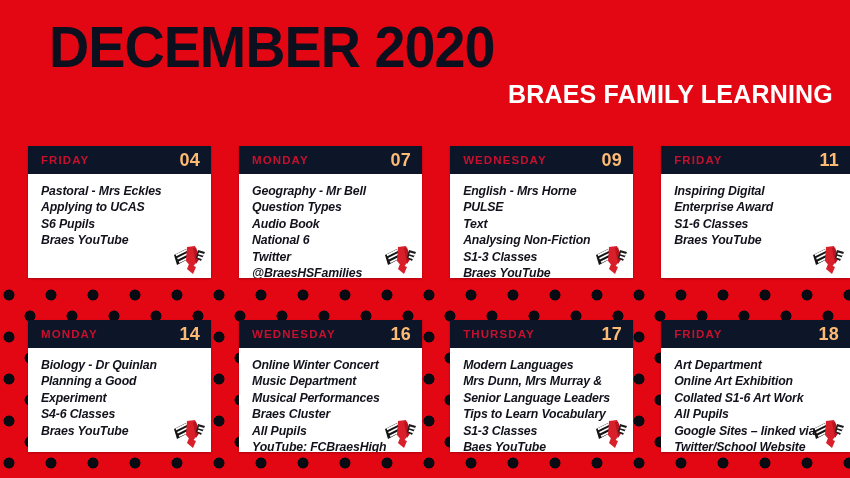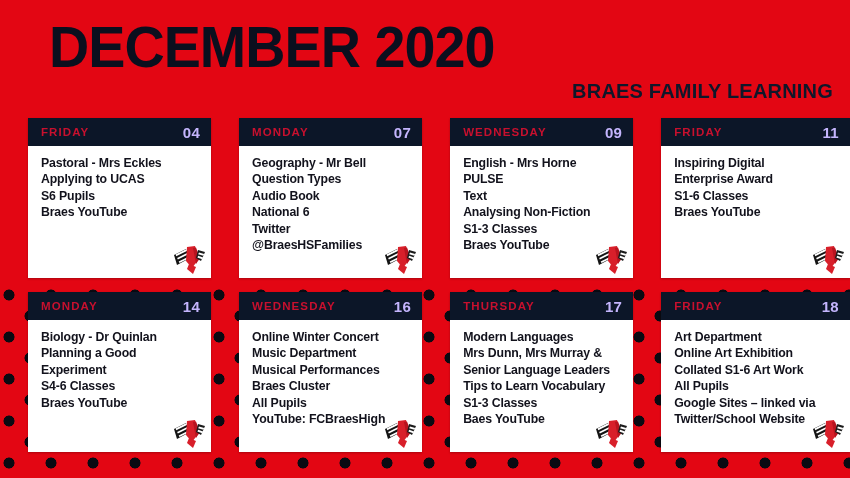--- a/index.html
+++ b/index.html
@@ -33,24 +33,24 @@
     font-weight:bold;
     letter-spacing:-1px;
     color:#0b0f1e;
     font-family:"Liberation Sans", sans-serif;
     transform:scaleX(0.96);
     transform-origin:left center;
     white-space:nowrap;
   }
   #brand-title{
     position:absolute; right:32px; top:80px;
-    font-size:20px;
+    font-size:25px;
     font-weight:bold;
     letter-spacing:0.2px;
-    color:#0f172a;
+    color:#ffffff;
     white-space:nowrap;
   }
 
   
   #grid{
     position:absolute; left:0; top:118px; width:850px; height:360px;
     z-index:2;
   }
   .cal-row{
     position:absolute; left:0; width:850px; height:160px;
@@ -60,51 +60,53 @@
   .row-2{ top:174px; }
 
   .card{
     position:relative;
     width:190px;
     margin-left:28px;
     background:#ffffff;
     display:flex;
     flex-direction:column;
     box-shadow:0 1px 2px rgba(0,0,0,0.25);
+    margin-top:28px;
   }
   .card:last-child{ width:196px; }
 
   .card-header{
     background:#0c1628;
     height:28px;
     display:flex;
     align-items:center;
     justify-content:space-between;
     padding:0 11px 0 13px;
     flex:0 0 auto;
   }
   .card-day{
     color:#c8102e;
     font-size:11.5px;
     font-weight:bold;
     letter-spacing:1.1px;
   }
   .card-date{
-    color:#c4b5fd;
-    font-size:15px;
+    color:#fdba74;
+    font-size:18px;
     font-weight:bold;
     letter-spacing:0.3px;
   }
 
   .card-body{
     position:relative;
     flex:1 1 auto;
     background:#ffffff;
     padding:9px 8px 18px 13px;
     overflow:hidden;
+    font-style:italic;
   }
   .card-line{
     color:#12121c;
     font-size:12.3px;
     font-weight:bold;
     line-height:16.4px;
     letter-spacing:-0.15px;
     white-space:nowrap;
   }
 

